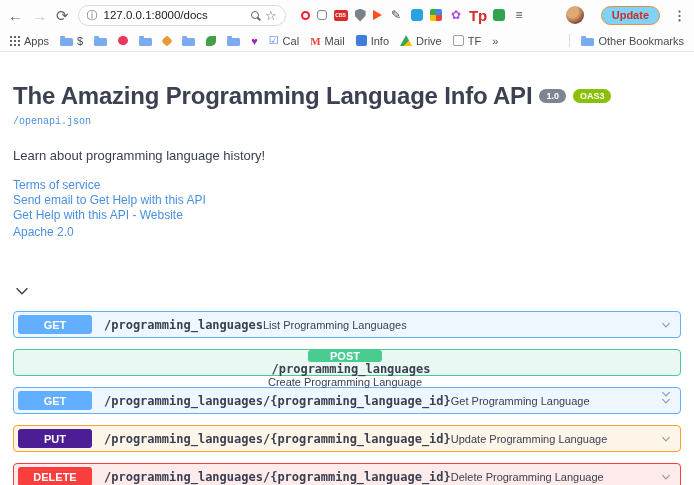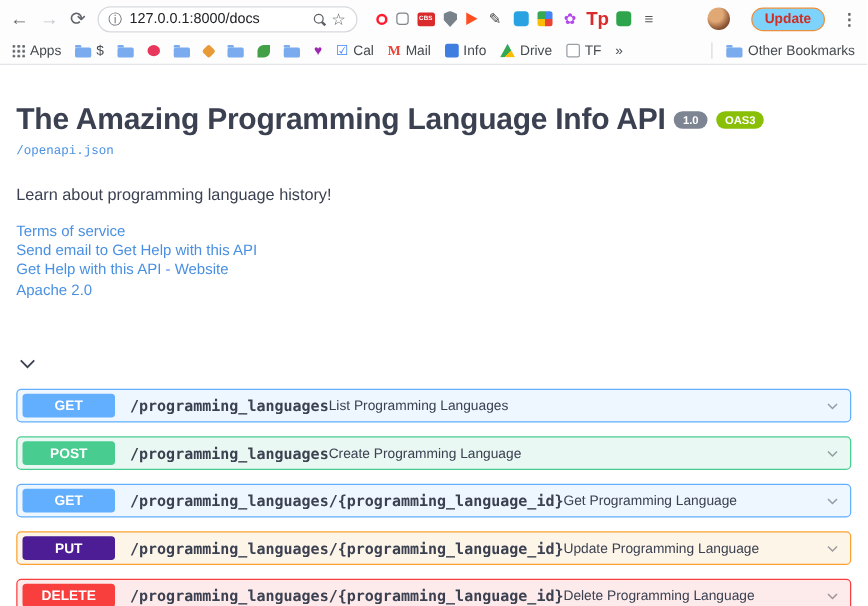--- a/index.html
+++ b/index.html
@@ -244,21 +244,21 @@
       <span class="method" style="background: rgb(97, 175, 254);">GET</span>
       <span class="ep-path">/programming_languages</span>
       <span class="ep-summary">List Programming Languages</span>
       <span class="row-chevron">
         <svg width="12" height="12" viewBox="0 0 20 20">
             <path d="M4 7l6 6 6-6" fill="none" stroke="#3b4151" stroke-width="2"></path>
           </svg>
       </span>
     </div>
 
-    <div class="endpoint" style="background: rgb(233, 248, 242); border-color: rgb(73, 204, 144);">
+    <div class="endpoint" style="background: rgb(233, 248, 242); border-color: rgb(73, 204, 144); flex-direction: column;">
       <span class="method" style="background: rgb(73, 204, 144);">POST</span>
       <span class="ep-path">/programming_languages</span>
       <span class="ep-summary">Create Programming Language</span>
       <span class="row-chevron">
         <svg width="12" height="12" viewBox="0 0 20 20">
             <path d="M4 7l6 6 6-6" fill="none" stroke="#3b4151" stroke-width="2"></path>
           </svg>
       </span>
     </div>
 

